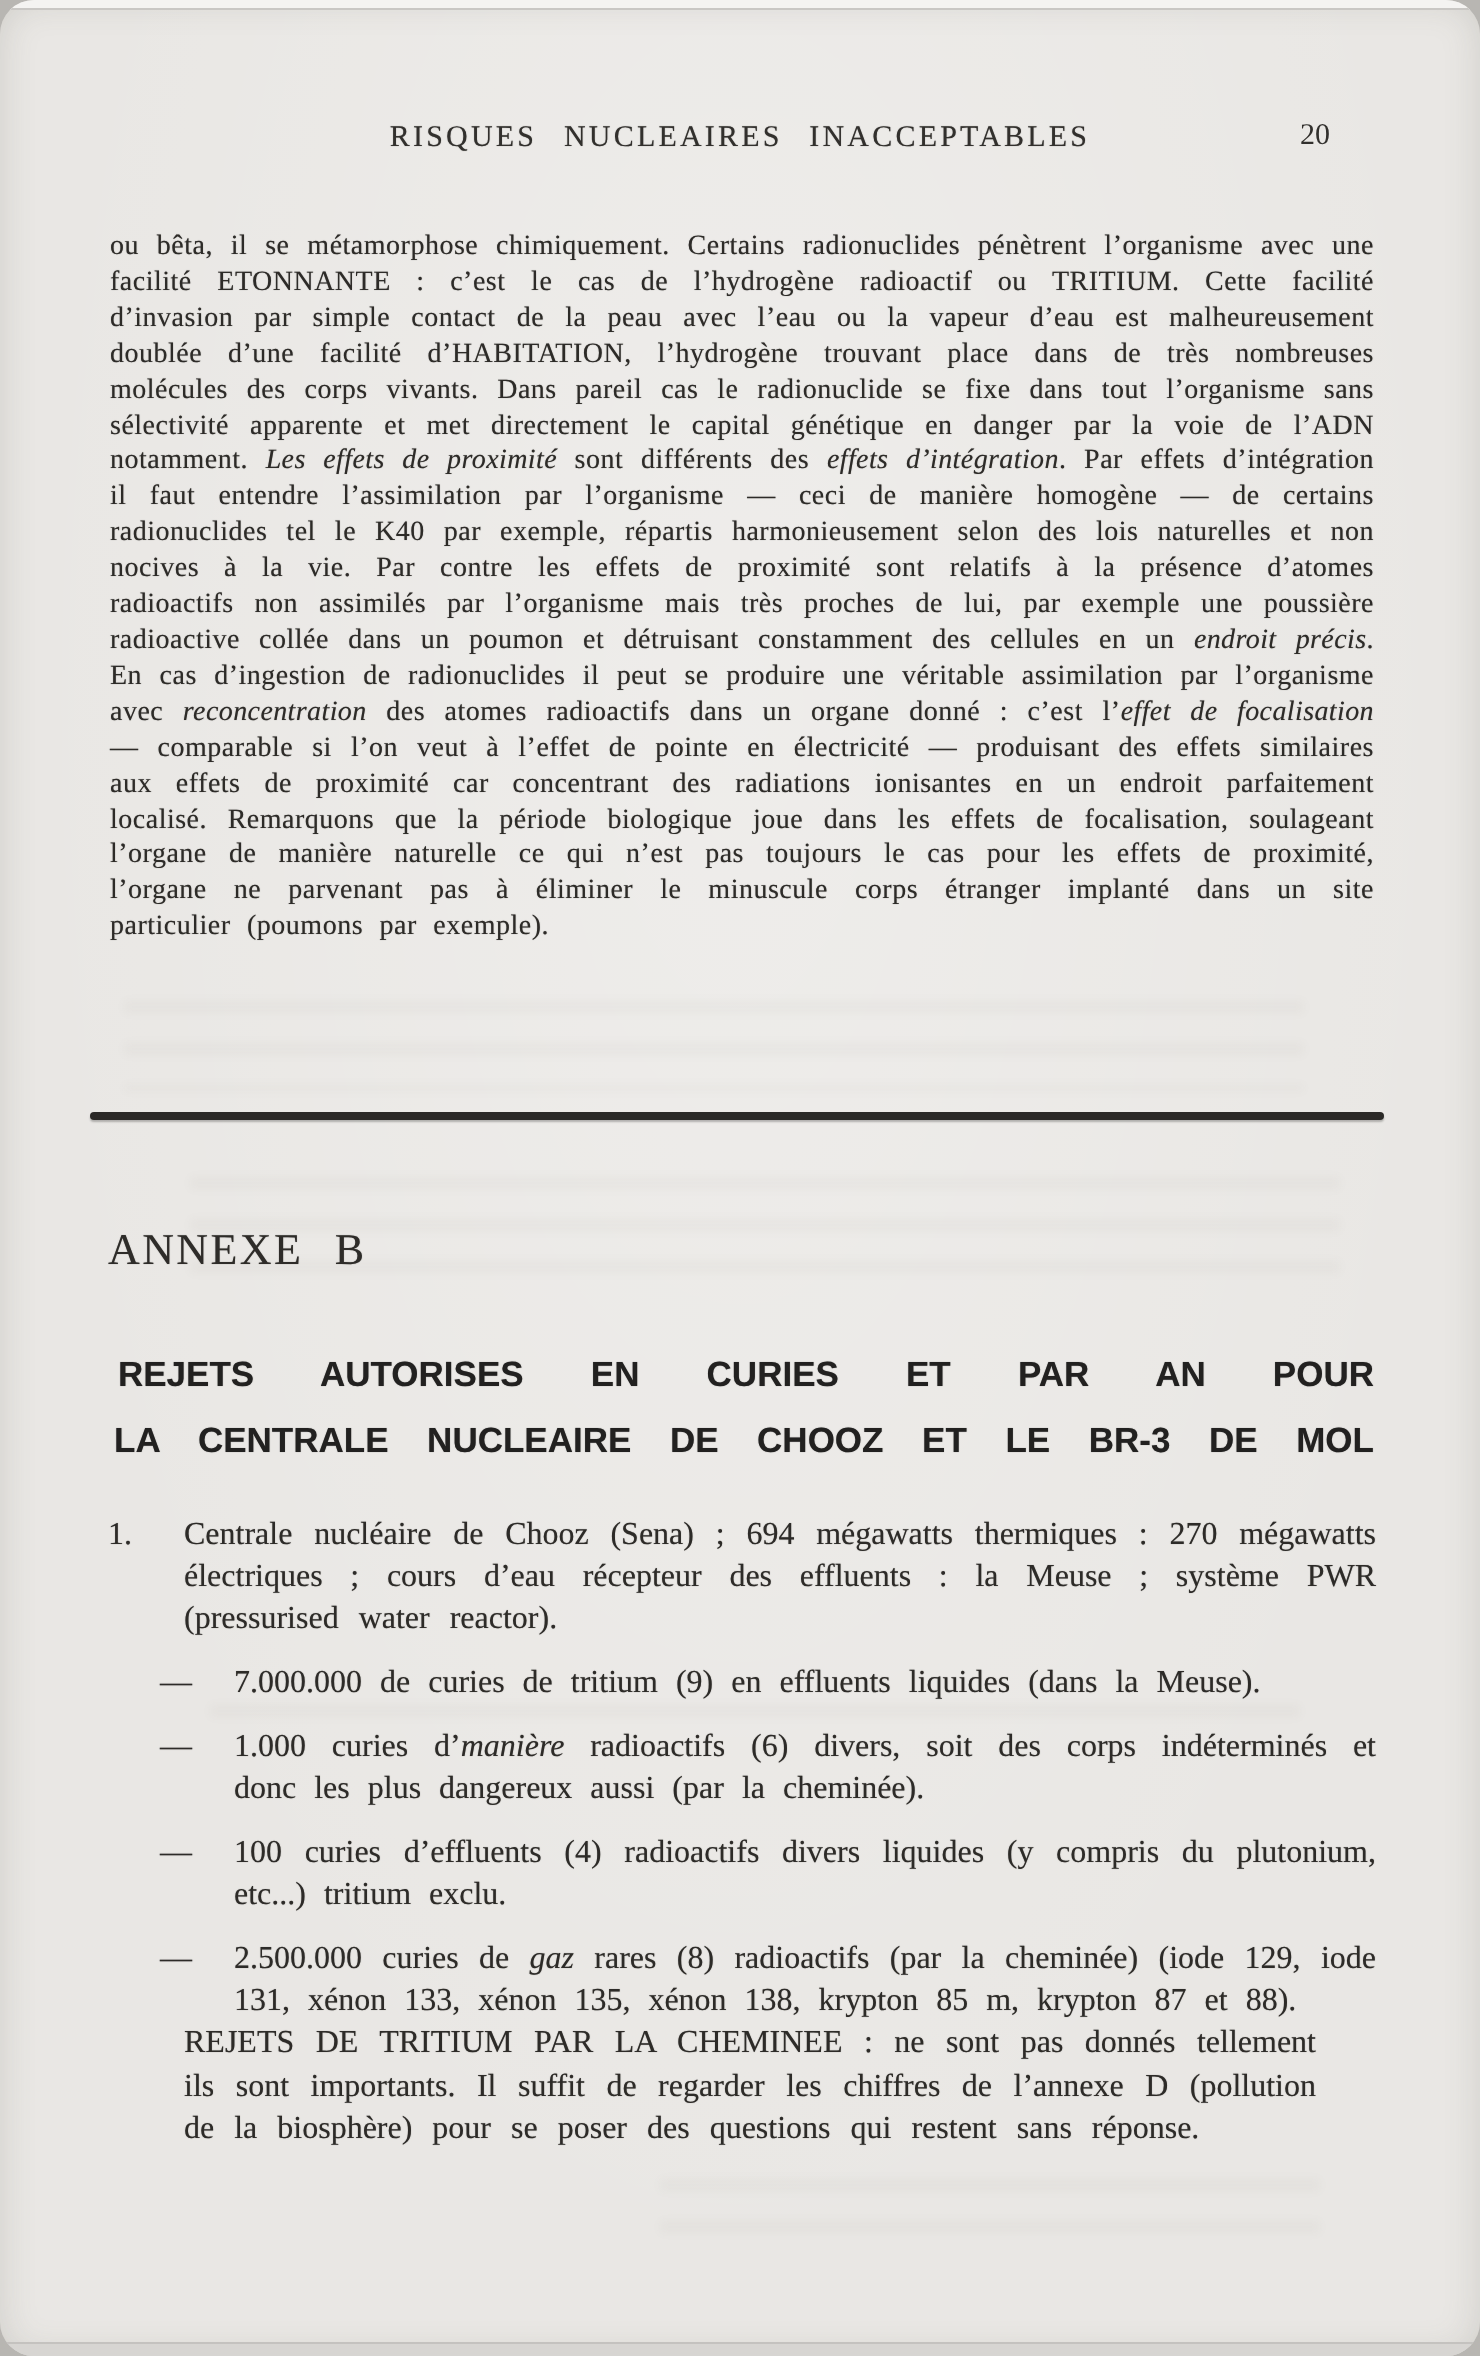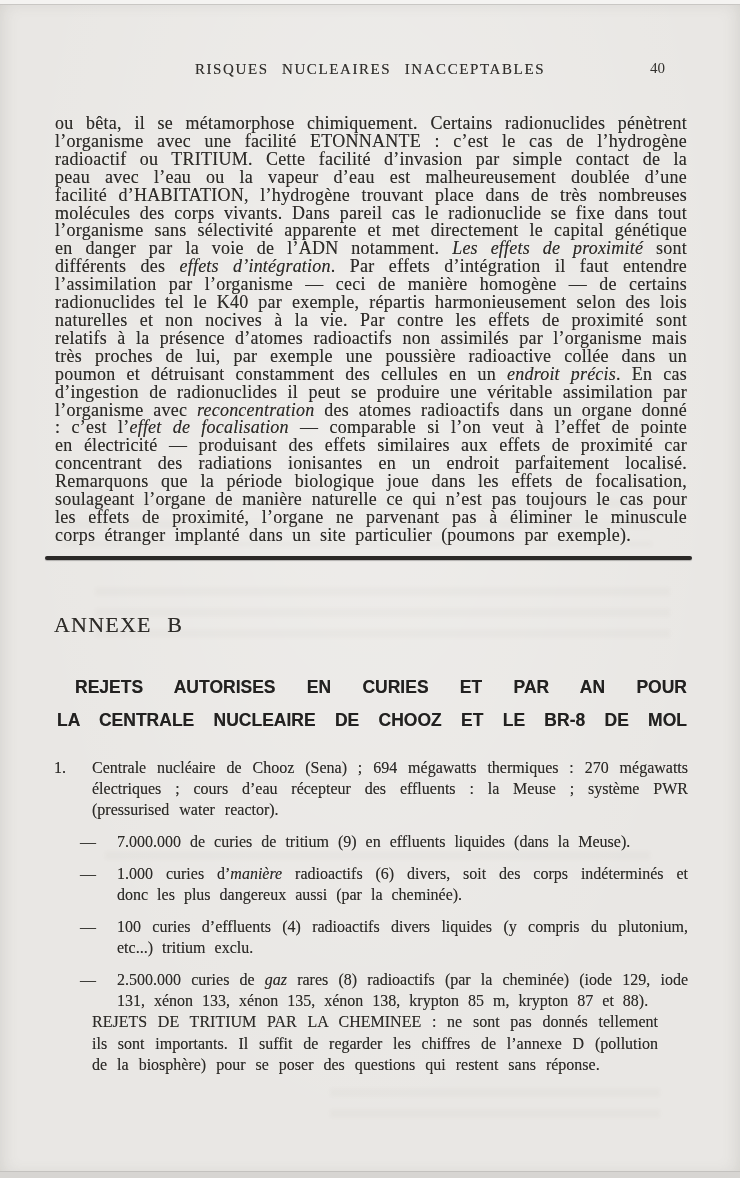--- a/index.html
+++ b/index.html
@@ -7,54 +7,55 @@
     position:relative;
     width:740px;height:1178px;
     margin:0 auto;
     background:
       radial-gradient(ellipse at 50% 30%, rgba(255,255,255,0.25), rgba(0,0,0,0) 70%),
       #e9e7e4;
     box-shadow: inset 0 0 18px rgba(90,86,80,0.18);
     overflow:hidden;
     font-family:"Liberation Serif","DejaVu Serif",serif;
     color:#2d2b28;
+    border-radius:17px;
   }
   .edge-top{position:absolute;top:0;left:0;right:0;height:4px;background:#f4f3f1;border-bottom:1px solid #c9c7c4;}
   .edge-bottom{position:absolute;bottom:0;left:0;right:0;height:6px;background:#d7d5d2;border-top:1px solid #c4c2bf;}
 
   .running-header{position:absolute;top:60px;left:55px;right:55px;height:22px;text-align:center;}
   .running-title{
     font-size:15px;letter-spacing:1.6px;word-spacing:8px;color:#32302d;
     text-shadow:0 0 0.5px rgba(50,48,45,0.55);
   }
   .page-number{position:absolute;right:20px;top:0;font-size:15px;color:#32302d;}
 
   .body-par{
     position:absolute;top:115px;left:55px;width:632px;
-    font-size:18px;line-height:17.9px;
+    font-size:14px;line-height:17.9px;
     text-align:justify;word-spacing:4.5px;letter-spacing:0.25px;
     text-shadow:0 0 0.5px rgba(45,43,40,0.5);
   }
   .body-par i{letter-spacing:0.2px;}
 
   .rule{position:absolute;top:556px;left:45px;width:647px;height:4px;background:#2b2927;border-radius:2px;box-shadow:0 1px 1px rgba(0,0,0,0.25);}
 
   .annexe-label{
     position:absolute;top:612px;left:54px;
     font-size:22px;letter-spacing:1.2px;word-spacing:9px;color:#2e2c29;
     text-shadow:0 0 0.5px rgba(45,43,40,0.5);
   }
 
   .annexe-title{
     position:absolute;top:671px;left:57px;width:630px;
     font-family:"Liberation Sans","DejaVu Sans",sans-serif;
     font-weight:bold;font-size:17.5px;line-height:33px;color:#222120;
     text-shadow:0 0 0.5px rgba(34,33,32,0.5);
   }
-  .annexe-title .t1{margin-left:18px;text-align:justify;text-align-last:justify;}
+  .annexe-title .t1{margin-left:2px;text-align:justify;text-align-last:justify;}
   .annexe-title .t2{text-align:justify;text-align-last:justify;}
 
   .list{position:absolute;top:757px;left:52px;width:636px;font-size:16px;line-height:21px;
         text-shadow:0 0 0.5px rgba(45,43,40,0.5);}
   .list-head{display:flex;}
   .list-head .num{flex:0 0 40px;padding-left:2px;box-sizing:border-box;}
   .list-head .intro{flex:1;text-align:justify;word-spacing:6px;}
   .dash-item{display:flex;margin-left:28px;margin-top:11px;}
   .dash-item .dash{flex:0 0 37px;}
   .dash-item .dtext{flex:1;text-align:justify;word-spacing:5px;}
@@ -75,37 +76,37 @@
   .g4{top:1089px;left:330px;width:330px;height:40px;}
 </style>
 </head>
 <body>
 
 <div class="page">
   <div class="edge-top"></div>
 
   <div class="running-header">
     <span class="running-title">RISQUES NUCLEAIRES INACCEPTABLES</span>
-    <span class="page-number">40</span>
+    <span class="page-number">20</span>
   </div>
 
   <div class="body-par">ou bêta, il se métamorphose chimiquement. Certains radionuclides pénètrent l’organisme avec une facilité ETONNANTE : c’est le cas de l’hydrogène radioactif ou TRITIUM. Cette facilité d’invasion par simple contact de la peau avec l’eau ou la vapeur d’eau est malheureusement doublée d’une facilité d’HABITATION, l’hydrogène trouvant place dans de très nombreuses molécules des corps vivants. Dans pareil cas le radionuclide se fixe dans tout l’organisme sans sélectivité apparente et met directement le capital génétique en danger par la voie de l’ADN notamment. <i>Les effets de proximité</i> sont différents des <i>effets d’intégration</i>. Par effets d’intégration il faut entendre l’assimilation par l’organisme — ceci de manière homogène — de certains radionuclides tel le K40 par exemple, répartis harmonieusement selon des lois naturelles et non nocives à la vie. Par contre les effets de proximité sont relatifs à la présence d’atomes radioactifs non assimilés par l’organisme mais très proches de lui, par exemple une poussière radioactive collée dans un poumon et détruisant constamment des cellules en un <i>endroit précis</i>. En cas d’ingestion de radionuclides il peut se produire une véritable assimilation par l’organisme avec <i>reconcentration</i> des atomes radioactifs dans un organe donné : c’est l’<i>effet de focalisation</i> — comparable si l’on veut à l’effet de pointe en électricité — produisant des effets similaires aux effets de proximité car concentrant des radiations ionisantes en un endroit parfaitement localisé. Remarquons que la période biologique joue dans les effets de focalisation, soulageant l’organe de manière naturelle ce qui n’est pas toujours le cas pour les effets de proximité, l’organe ne parvenant pas à éliminer le minuscule corps étranger implanté dans un site particulier (poumons par exemple).</div>
 
   <div class="ghost g1"></div>
   <div class="ghost g2"></div>
   <div class="ghost g3"></div>
   <div class="ghost g4"></div>
 
   <div class="rule"></div>
 
   <div class="annexe-label">ANNEXE B</div>
 
   <div class="annexe-title">
     <div class="t1">REJETS AUTORISES EN CURIES ET PAR AN POUR</div>
-    <div class="t2">LA CENTRALE NUCLEAIRE DE CHOOZ ET LE BR-8 DE MOL</div>
+    <div class="t2">LA CENTRALE NUCLEAIRE DE CHOOZ ET LE BR-3 DE MOL</div>
   </div>
 
   <div class="list">
     <div class="list-head">
       <span class="num">1.</span>
       <div class="intro">Centrale nucléaire de Chooz (Sena) ; 694 mégawatts thermiques : 270 mégawatts électriques ; cours d’eau récepteur des effluents : la Meuse ; système PWR (pressurised water reactor).</div>
     </div>
 
     <div class="dash-item">
       <span class="dash">—</span>

